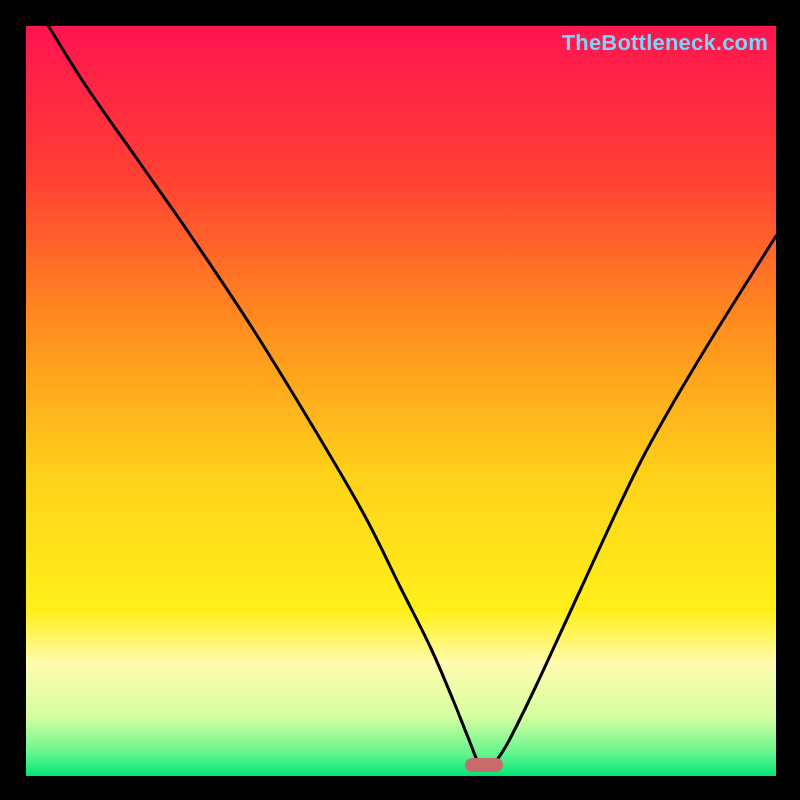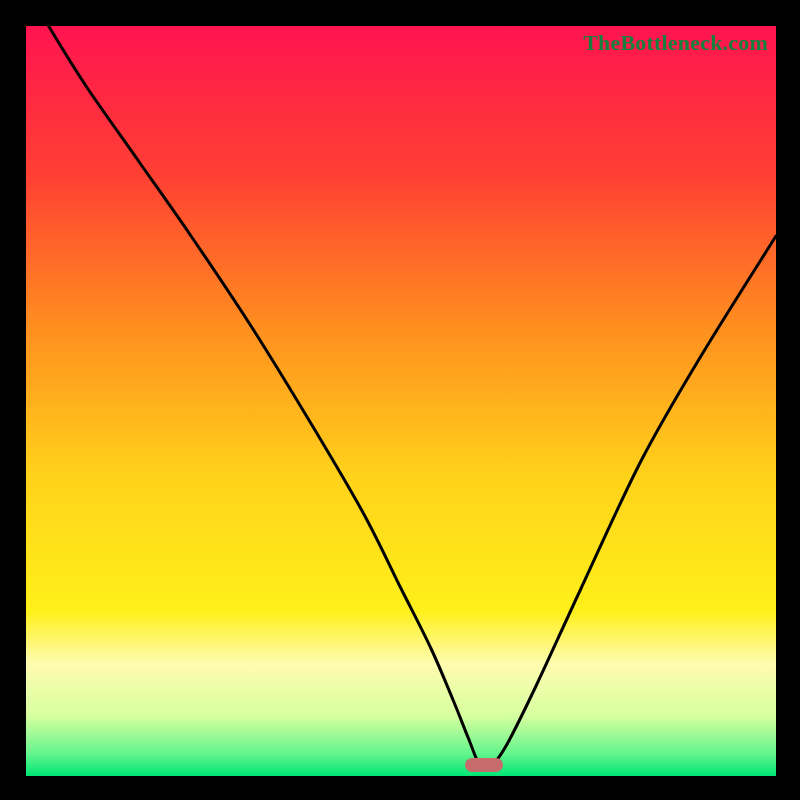--- a/index.html
+++ b/index.html
@@ -30,24 +30,24 @@
     position: absolute;
     left: 0;
     top: 0;
     width: 100%;
     height: 100%;
   }
   .watermark {
     position: absolute;
     top: 4px;
     right: 8px;
-    font-family: Liberation Serif, serif;
+    font-family: Liberation Sans, sans-serif;
     font-size: 22px;
     font-weight: 600;
-    color: #15803d;
+    color: #7dd3fc;
     letter-spacing: 0.2px;
   }
   svg.curve {
     position: absolute;
     left: 0;
     top: 0;
     width: 100%;
     height: 100%;
   }
   .marker {

